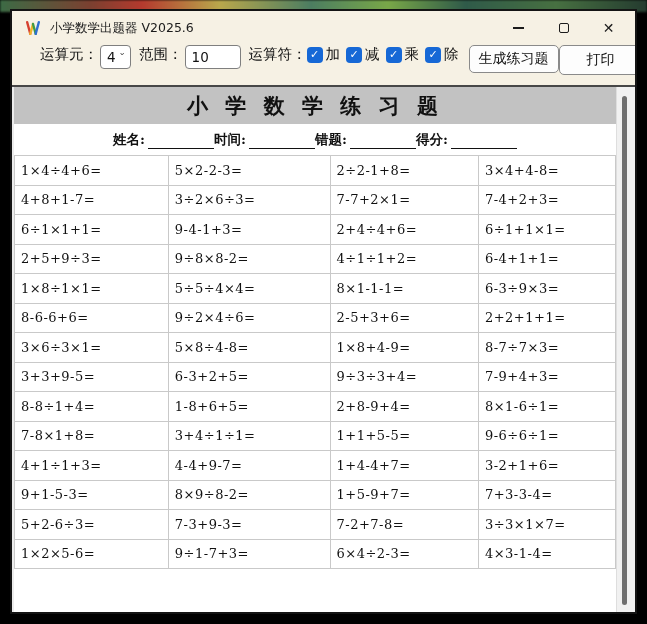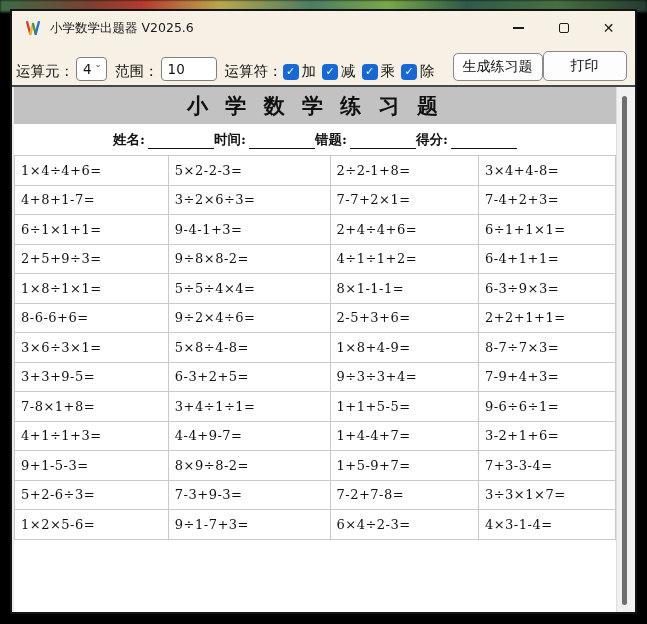--- a/index.html
+++ b/index.html
@@ -30,41 +30,41 @@
   .controls { margin-left: auto; display: flex; }
   .wbtn {
     width: 45px; height: 30px; background: transparent; border: none;
     display: flex; align-items: center; justify-content: center;
     font-size: 14px; color: #1b1b1b; cursor: pointer;
     font-family: "DejaVu Sans", sans-serif;
   }
   .min-glyph { width: 11px; height: 1.5px; background: #1b1b1b; display: inline-block; }
   .max-glyph { width: 10px; height: 10px; border: 1.3px solid #1b1b1b; border-radius: 2px; display: inline-block; }
   
-  .toolbar { height: 40px; display: flex; align-items: flex-end; padding: 0 12px 4px 4px; font-size: 14.5px; color: #111; flex: none; }
+  .toolbar { height: 40px; display: flex; align-items: flex-start; padding: 0 12px 4px 28px; font-size: 14.5px; color: #111; flex: none; }
   .tlabel { white-space: nowrap; }
   .combo {
     background: #fff; border: 1px solid #7f7f7f; border-radius: 4px;
     height: 24px; display: flex; align-items: center; justify-content: space-between;
     padding: 0 6px; font-size: 13.5px; margin: 0 8px 0 2px; cursor: pointer;
   }
   .combo-sm { width: 38px; }
   .combo-md { width: 56px; gap: 36px; }
   .chev { font-size: 9px; color: #444; transform: scaleX(1.4); margin-left: 4px; }
   .chk { display: flex; align-items: center; gap: 3px; margin-right: 6px; cursor: pointer; }
   .box {
     width: 16px; height: 16px; border-radius: 4px; background: #1668d6;
     color: #fff; font-size: 11px; line-height: 1;
     display: flex; align-items: center; justify-content: center;
   }
   .btn {
     background: #fdfdfd; border: 1px solid #8a8a8a; border-radius: 5px;
     height: 28px; padding: 0 9px; font-size: 14px; color: #111; cursor: pointer;
     font-family: "DejaVu Sans", "Liberation Sans", sans-serif;
-    margin-left: 12px; white-space: nowrap;
+    margin-left: 4px; white-space: nowrap;
   }
   .btn-print { height: 30px; padding: 0 27px; margin-left: auto; }
   
   .content {
     flex: 1; background: #ececec; border-top: 2px solid #474747;
     display: flex; overflow: hidden; position: relative;
   }
   .sheet { margin-left: 2px; width: 602px; flex: none; background: #fff; display: flex; flex-direction: column; }
   .ws-title {
     height: 37px; flex: none; background: #c2c2c2; color: #111;
@@ -226,20 +226,26 @@
               <td>1×8+4-9=</td>
               <td>8-7÷7×3=</td>
             </tr>
             <tr>
               <td>3+3+9-5=</td>
               <td>6-3+2+5=</td>
               <td>9÷3÷3+4=</td>
               <td>7-9+4+3=</td>
             </tr>
             <tr>
+              <td>8-8÷1+4=</td>
+              <td>1-8+6+5=</td>
+              <td>2+8-9+4=</td>
+              <td>8×1-6÷1=</td>
+            </tr>
+            <tr>
               <td>7-8×1+8=</td>
               <td>3+4÷1÷1=</td>
               <td>1+1+5-5=</td>
               <td>9-6÷6÷1=</td>
             </tr>
             <tr>
               <td>4+1÷1+3=</td>
               <td>4-4+9-7=</td>
               <td>1+4-4+7=</td>
               <td>3-2+1+6=</td>

